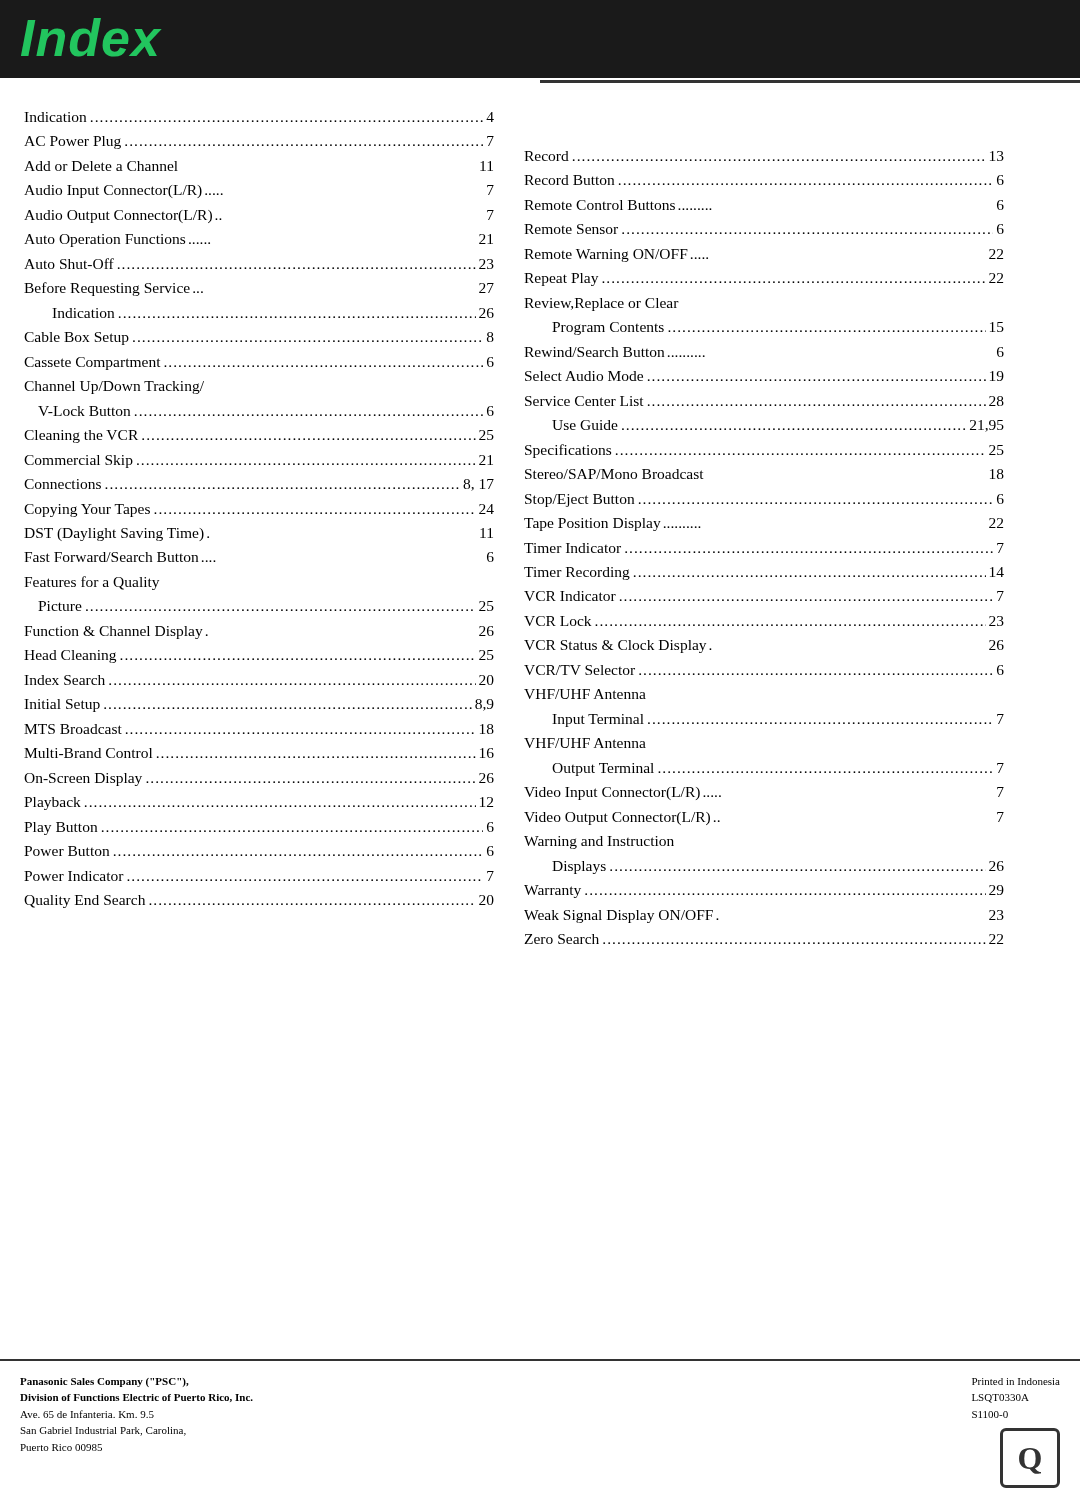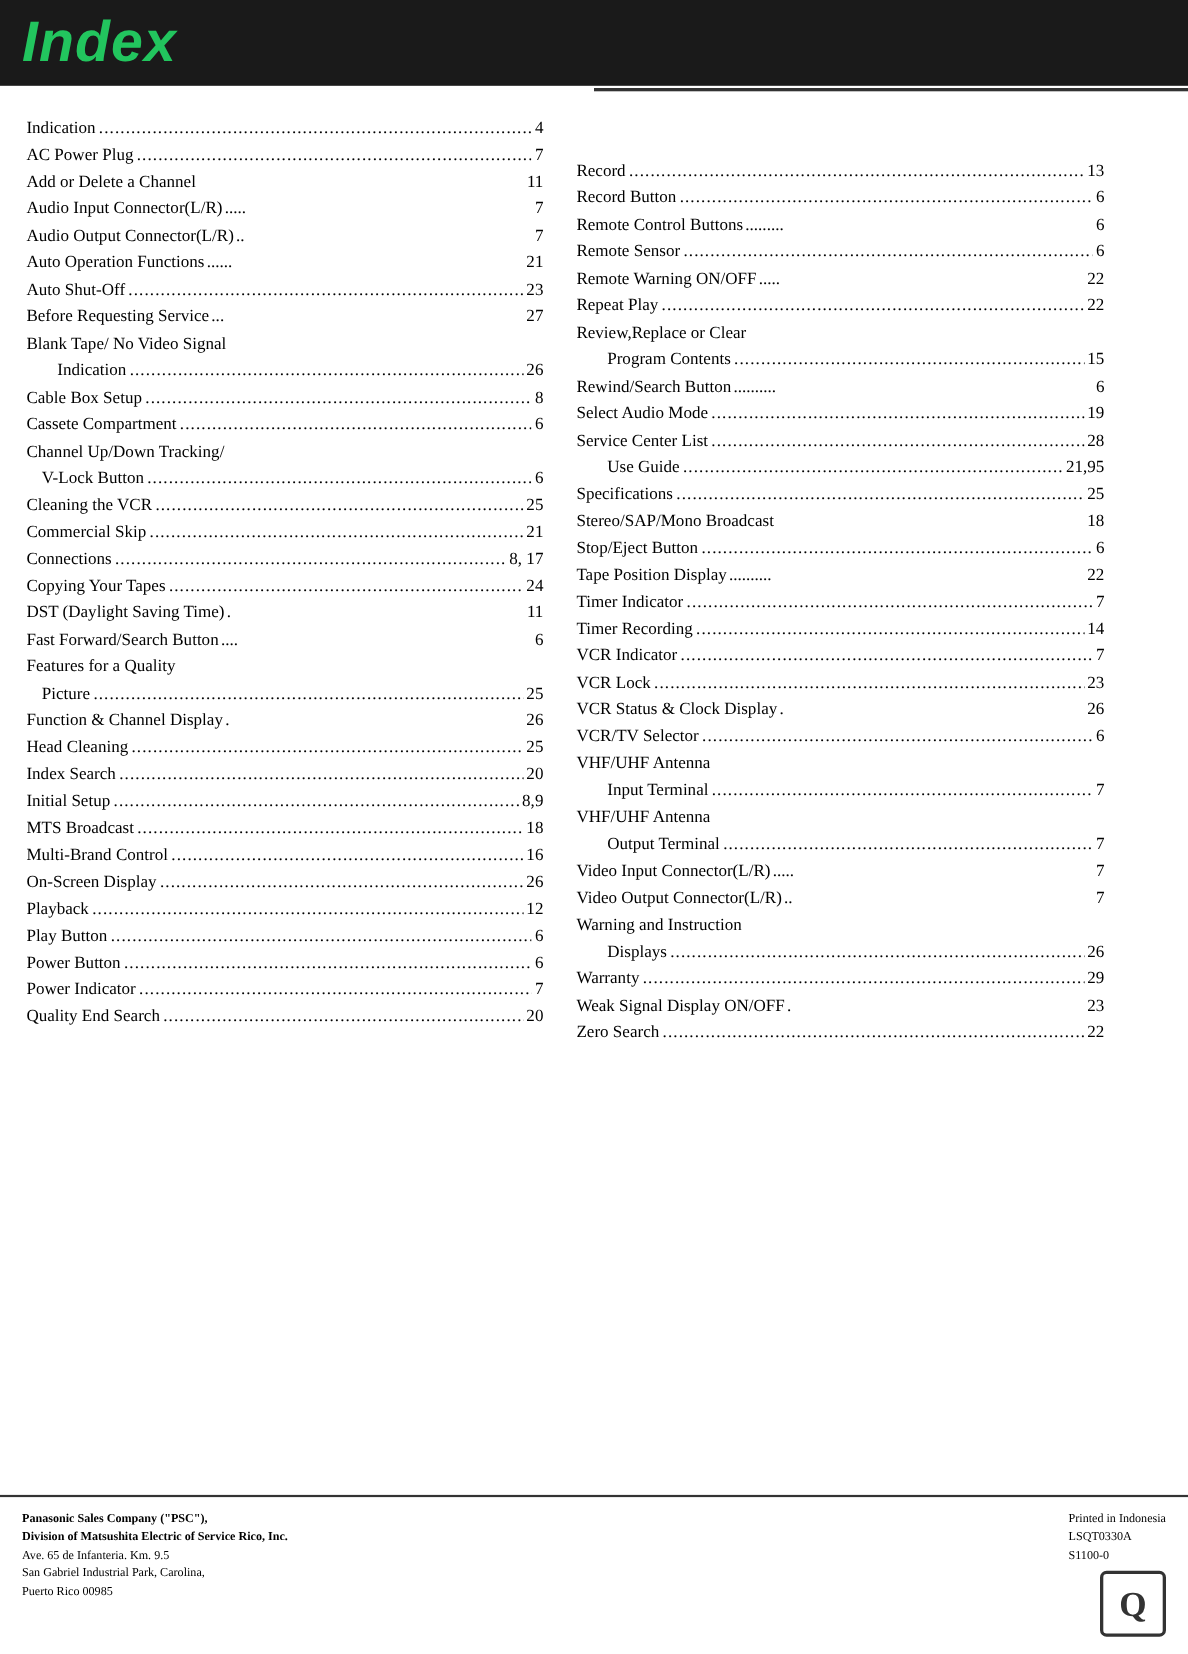--- a/index.html
+++ b/index.html
@@ -190,23 +190,20 @@
         <span class="entry-text">Auto Shut-Off</span>
         <span class="entry-dots" style="flex: 1 1 0%; overflow: hidden; margin: 0px 3px; font-size: 15.5px; letter-spacing: 1px;">................................................................................................</span>
         <span class="entry-num">23</span>
       </div>
       <div class="index-entry">
         <span class="entry-text">Before Requesting Service</span>
         <span class="entry-dots" style="flex: 1 1 0%; margin: 0px 2px; font-size: 15.5px;">...</span>
         <span class="entry-num">27</span>
       </div>
       <div class="index-entry">
-        <span class="entry-text">Blank Tape/ No Video Signal</span>
-      </div>
-      <div class="index-entry">
         <span class="entry-text entry-indented">Indication</span>
         <span class="entry-dots" style="flex: 1 1 0%; overflow: hidden; margin: 0px 3px; font-size: 15.5px; letter-spacing: 1px;">................................................................................................</span>
         <span class="entry-num">26</span>
       </div>
       <div class="index-entry">
         <span class="entry-text">Cable Box Setup</span>
         <span class="entry-dots" style="flex: 1 1 0%; overflow: hidden; margin: 0px 3px; font-size: 15.5px; letter-spacing: 1px;">................................................................................................</span>
         <span class="entry-num">8</span>
       </div>
       <div class="index-entry">
@@ -480,21 +477,21 @@
         <span class="entry-dots" style="flex: 1 1 0%; overflow: hidden; margin: 0px 3px; font-size: 15.5px; letter-spacing: 1px;">................................................................................................</span>
         <span class="entry-num">22</span>
       </div>
     </div>
 
 </div>
 
 <div class="footer">
   <div class="footer-col-mid">
     <span class="footer-bold">Panasonic Sales Company ("PSC"),</span><br>
-    <span class="footer-bold">Division of Matsushita Electric of Service Rico, Inc.</span><br>
+    <span class="footer-bold">Division of Functions Electric of Puerto Rico, Inc.</span><br>
     <span>Ave. 65 de Infanteria. Km. 9.5</span><br>
     <span>San Gabriel Industrial Park, Carolina,</span><br>
     <span>Puerto Rico 00985</span>
   </div>
   <div class="footer-col-right">
     <div>
       <span>Printed in Indonesia</span><br>
       <span>LSQT0330A</span><br>
       <span>S1100-0</span>
     </div>

